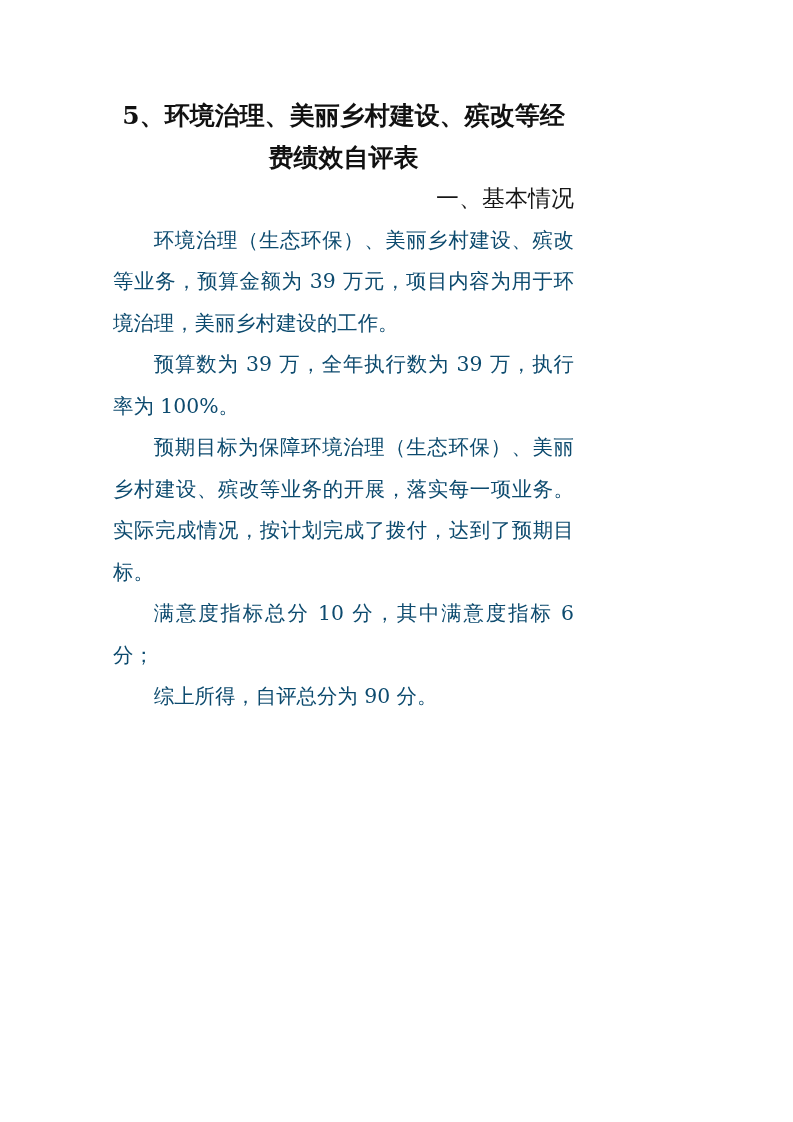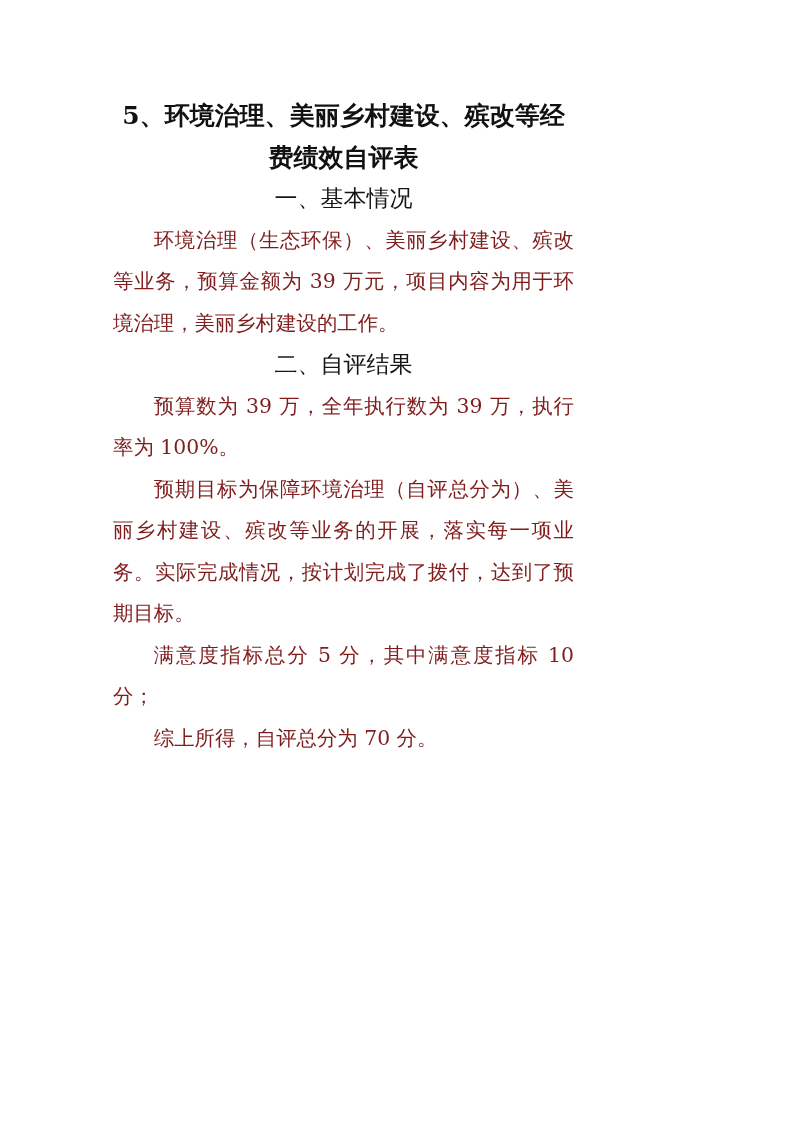--- a/index.html
+++ b/index.html
@@ -24,50 +24,49 @@
     font-weight: bold;
     line-height: 41.5px;
     text-align: center;
     color: #111111;
   }
   .section-heading {
     margin: 0;
     font-size: 23px;
     font-weight: normal;
     line-height: 41.5px;
-    text-align: center;
+    text-align: right;
     color: #161616;
   }
   .para {
     margin: 0;
     font-size: 20.4px;
     line-height: 41.5px;
     text-align: justify;
     text-justify: inter-ideograph;
     text-indent: 2em;
-    color: #7f1d1d;
+    color: #0c4a6e;
     word-break: normal;
   }
 </style>
 </head>
 <body>
 
 <div class="page">
 
   <h1 class="doc-title">5、环境治理、美丽乡村建设、殡改等经费绩效自评表</h1>
 
   <h2 class="section-heading">一、基本情况</h2>
 
   <p class="para">环境治理（生态环保）、美丽乡村建设、殡改等业务，预算金额为 39 万元，项目内容为用于环境治理，美丽乡村建设的工作。</p>
 
-  <h2 class="section-heading">二、自评结果</h2>
 
   <p class="para">预算数为 39 万，全年执行数为 39 万，执行率为 100%。</p>
 
-  <p class="para">预期目标为保障环境治理（自评总分为）、美丽乡村建设、殡改等业务的开展，落实每一项业务。实际完成情况，按计划完成了拨付，达到了预期目标。</p>
+  <p class="para">预期目标为保障环境治理（生态环保）、美丽乡村建设、殡改等业务的开展，落实每一项业务。实际完成情况，按计划完成了拨付，达到了预期目标。</p>
 
 
 
-  <p class="para">满意度指标总分 5 分，其中满意度指标 10 分；</p>
+  <p class="para">满意度指标总分 10 分，其中满意度指标 6 分；</p>
 
-  <p class="para">综上所得，自评总分为 70 分。</p>
+  <p class="para">综上所得，自评总分为 90 分。</p>
 
 </div>
 
 </body></html>

